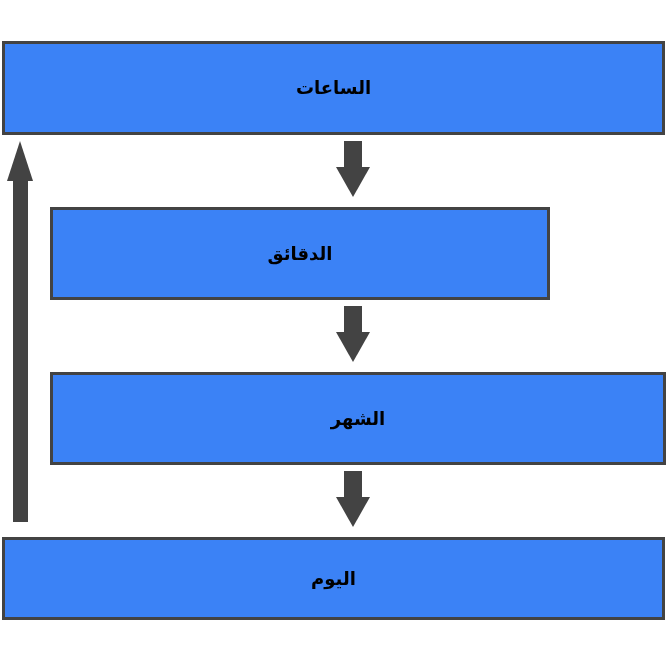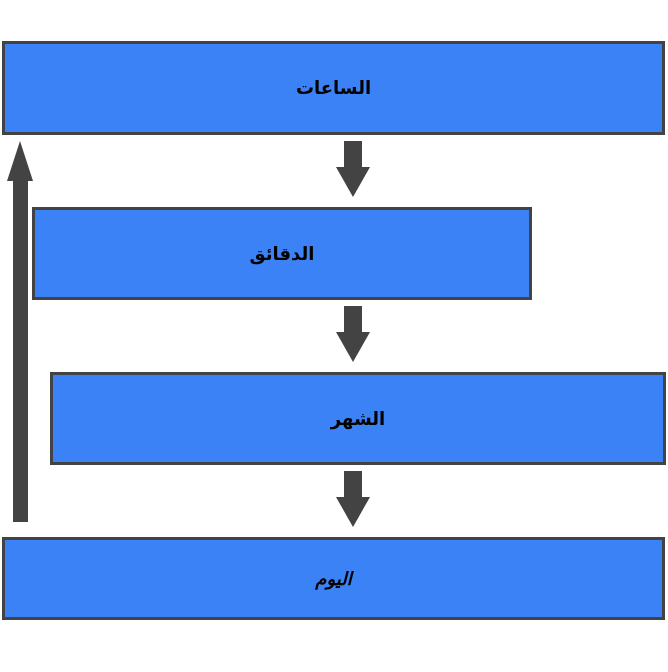--- a/index.html
+++ b/index.html
@@ -45,38 +45,37 @@
   }
 
   
   .box-hours {
     left: 2px;
     top: 41px;
     width: 663px;
     height: 94px;
   }
   .box-minutes {
-    left: 32px;
+    left: 50px;
     top: 207px;
     width: 500px;
     height: 93px;
   }
   .box-month {
     left: 50px;
     top: 372px;
     width: 616px;
     height: 93px;
     justify-content: center;
   }
   .box-day {
     left: 2px;
     top: 537px;
     width: 663px;
     height: 83px;
-    font-style: italic;
   }
 
   
   .arrow-down {
     position: absolute;
     width: 34px;
     height: 56px;
   }
   .arrow-down .shaft {
     position: absolute;

